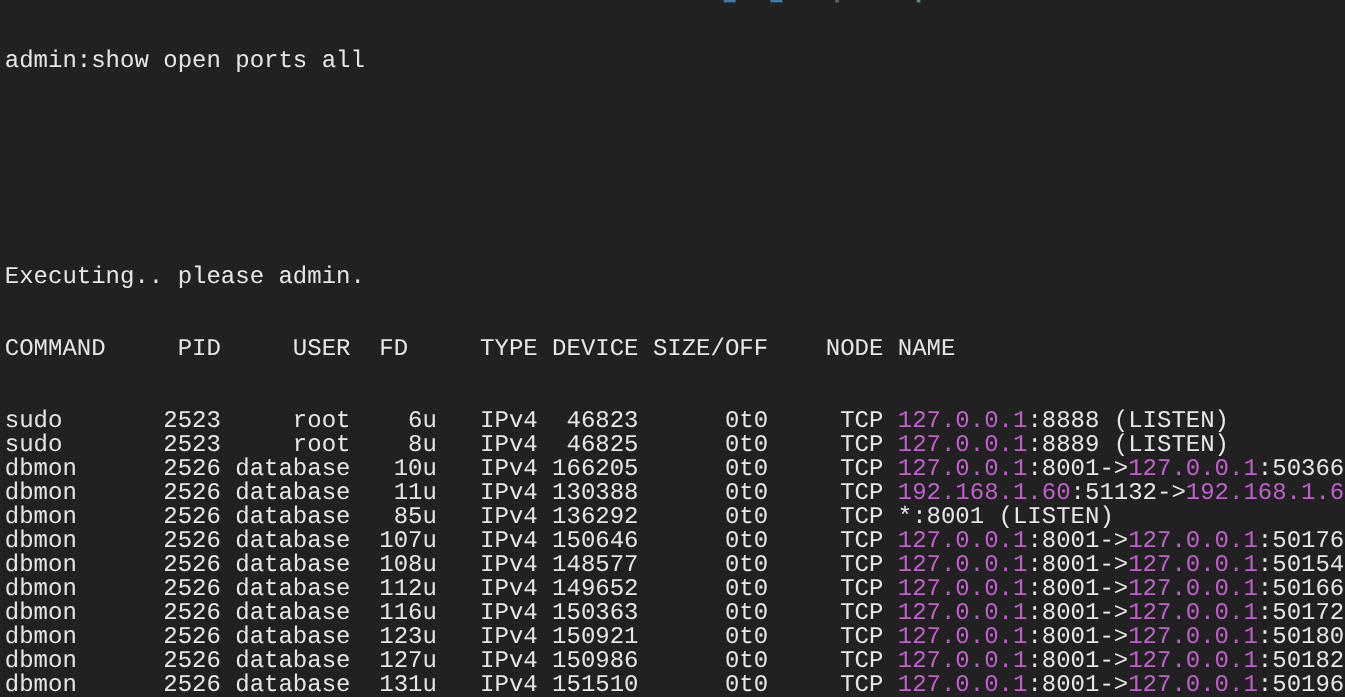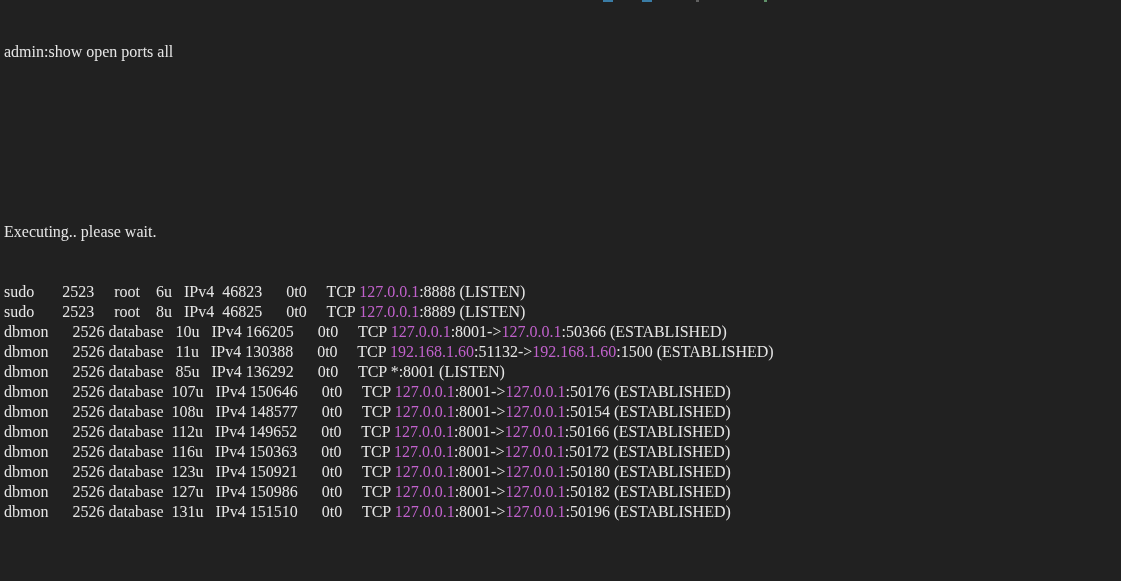--- a/index.html
+++ b/index.html
@@ -23,22 +23,22 @@
   .seg-2 { left: 642px; width: 10px; height: 2px; background: var(--art-blue, #3a7ca5); }
   .seg-3 { left: 696px; width: 3px; height: 2px; background: var(--art-gray, #8a8a8a); opacity:.6; }
   .seg-4 { left: 764px; width: 3px; height: 2px; background: var(--art-green, #6fae7c); opacity:.8; }
   .screen {
     position: absolute;
     top: 2px;
     left: 0;
     right: 0;
     bottom: 0;
     padding-left: 4px;
-    font-family: Liberation Serif, serif;
-    font-size: 16px;
+    font-family: Liberation Mono, monospace;
+    font-size: 20px;
     line-height: 20px;
     white-space: pre;
     color: var(--fg, #e6e6e6);
   }
   .line { height: 20px; }
   .ip { color: var(--ip, #c061cb); text-align: center; }
 </style>
 </head>
 <body>
 
@@ -48,17 +48,18 @@
     <span class="seg seg-1"></span>
     <span class="seg seg-2"></span>
     <span class="seg seg-3"></span>
     <span class="seg seg-4"></span>
   </div>
 
   <div class="screen">
     <div class="line">admin:show open ports all</div>
     <div class="line"></div>
     <div class="line"></div>
-    <div class="line">Executing.. please wait.</div>
+    <div class="line">Executing.. please admin.</div>
+    <div class="line" id="header-line">COMMAND     PID     USER  FD     TYPE DEVICE SIZE/OFF    NODE NAME</div>
     <div id="rows"><div class="line">sudo       2523     root    6u   IPv4  46823      0t0     TCP <span class="ip">127.0.0.1</span>:8888 (LISTEN)</div><div class="line">sudo       2523     root    8u   IPv4  46825      0t0     TCP <span class="ip">127.0.0.1</span>:8889 (LISTEN)</div><div class="line">dbmon      2526 database   10u   IPv4 166205      0t0     TCP <span class="ip">127.0.0.1</span>:8001-&gt;<span class="ip">127.0.0.1</span>:50366 (ESTABLISHED)</div><div class="line">dbmon      2526 database   11u   IPv4 130388      0t0     TCP <span class="ip">192.168.1.60</span>:51132-&gt;<span class="ip">192.168.1.60</span>:1500 (ESTABLISHED)</div><div class="line">dbmon      2526 database   85u   IPv4 136292      0t0     TCP *:8001 (LISTEN)</div><div class="line">dbmon      2526 database  107u   IPv4 150646      0t0     TCP <span class="ip">127.0.0.1</span>:8001-&gt;<span class="ip">127.0.0.1</span>:50176 (ESTABLISHED)</div><div class="line">dbmon      2526 database  108u   IPv4 148577      0t0     TCP <span class="ip">127.0.0.1</span>:8001-&gt;<span class="ip">127.0.0.1</span>:50154 (ESTABLISHED)</div><div class="line">dbmon      2526 database  112u   IPv4 149652      0t0     TCP <span class="ip">127.0.0.1</span>:8001-&gt;<span class="ip">127.0.0.1</span>:50166 (ESTABLISHED)</div><div class="line">dbmon      2526 database  116u   IPv4 150363      0t0     TCP <span class="ip">127.0.0.1</span>:8001-&gt;<span class="ip">127.0.0.1</span>:50172 (ESTABLISHED)</div><div class="line">dbmon      2526 database  123u   IPv4 150921      0t0     TCP <span class="ip">127.0.0.1</span>:8001-&gt;<span class="ip">127.0.0.1</span>:50180 (ESTABLISHED)</div><div class="line">dbmon      2526 database  127u   IPv4 150986      0t0     TCP <span class="ip">127.0.0.1</span>:8001-&gt;<span class="ip">127.0.0.1</span>:50182 (ESTABLISHED)</div><div class="line">dbmon      2526 database  131u   IPv4 151510      0t0     TCP <span class="ip">127.0.0.1</span>:8001-&gt;<span class="ip">127.0.0.1</span>:50196 (ESTABLISHED)</div></div>
   </div>
 
 </div>
 
 </body></html>

